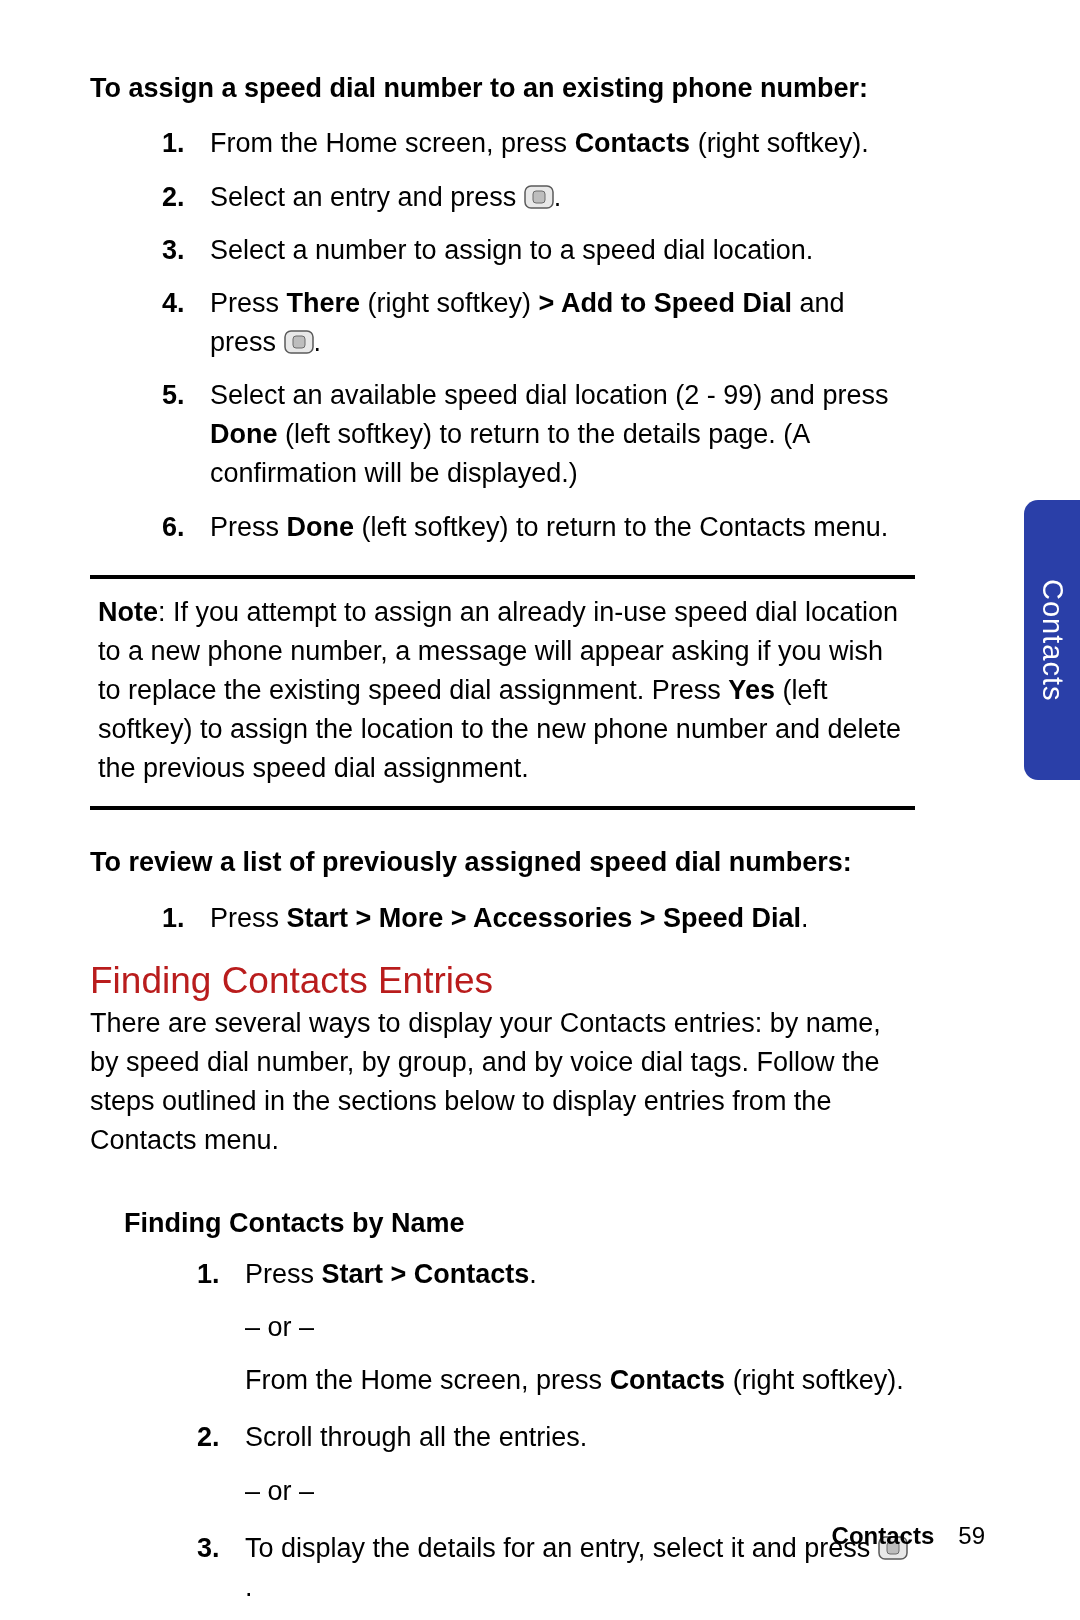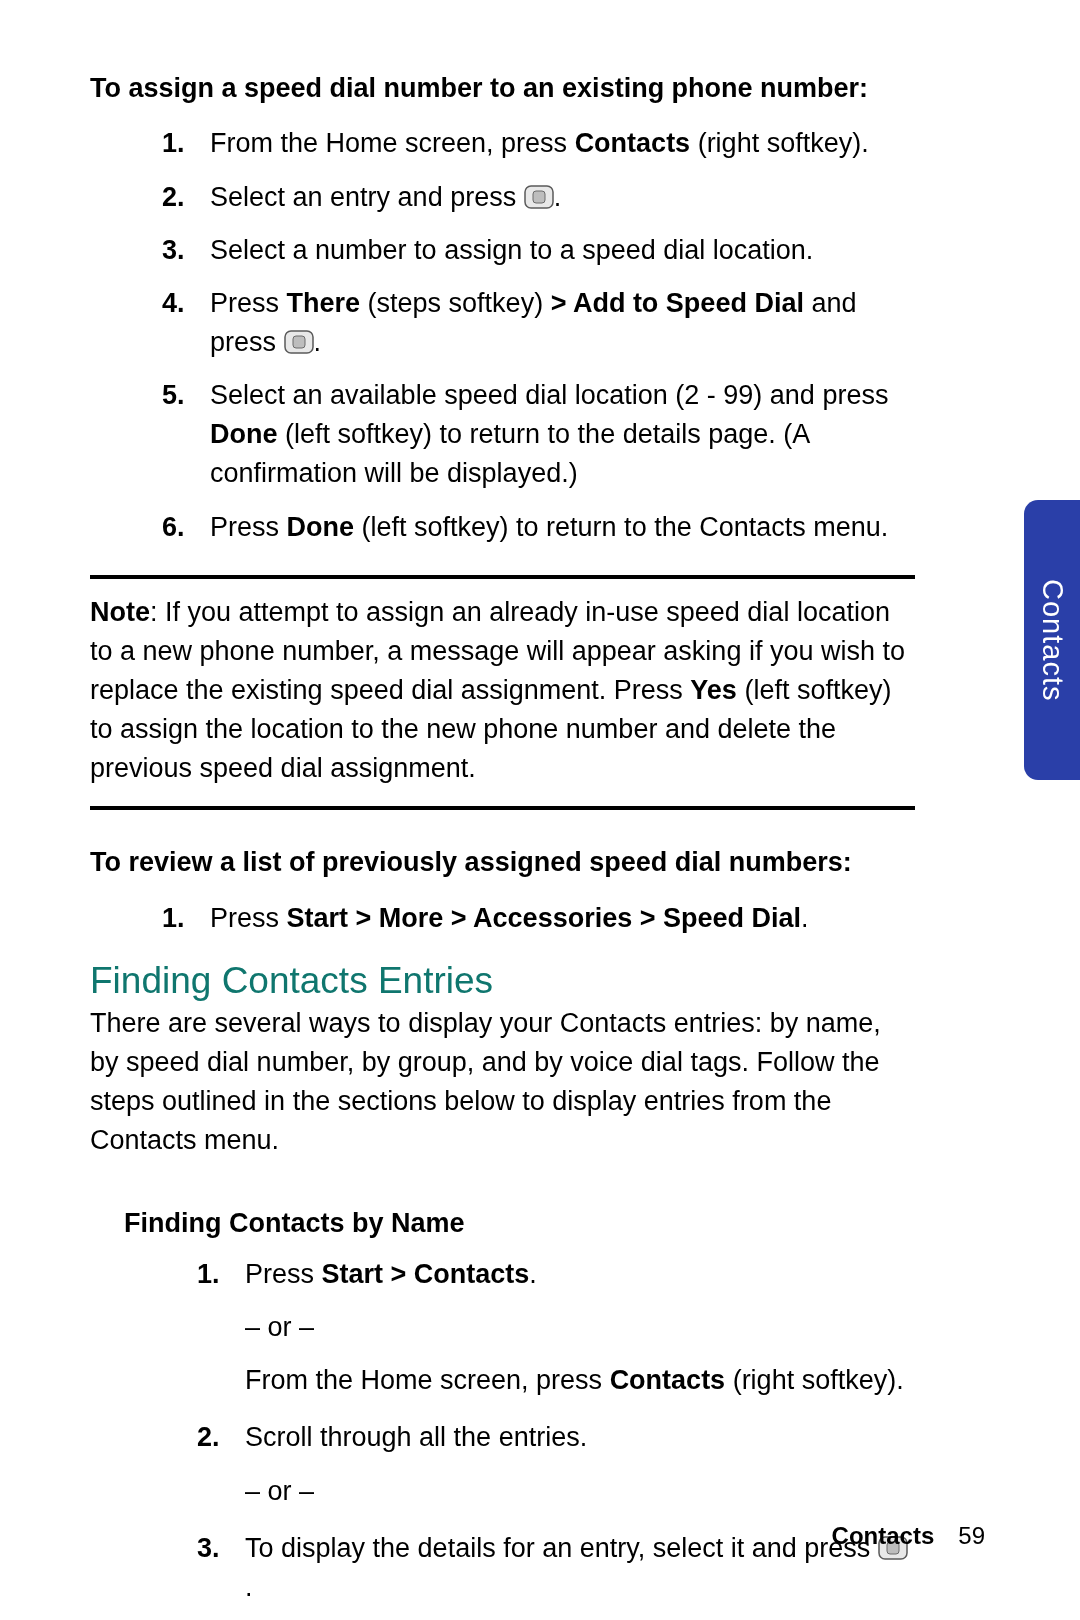--- a/index.html
+++ b/index.html
@@ -61,24 +61,24 @@
     border: 0;
     border-top: 4px solid #000;
     margin: 28px 0 14px 0;
   }
   .hr-heavy.bottom {
     margin: 18px 0 34px 0;
   }
   .note {
     font-size: 27px;
     line-height: 1.45;
-    margin: 0;
+    margin: 8px;
   }
   .section-title {
-    color: #0f766e;
+    color: #b91c1c;
     font-size: 37px;
     font-weight: 400;
     margin: 22px 0 2px 0;
   }
   .section-body {
     font-size: 27px;
     line-height: 1.45;
     margin: 0 0 18px 0;
   }
   .key-icon {
@@ -139,21 +139,21 @@
             <rect x="1" y="1" rx="6" ry="6" width="28" height="22" fill="#e8e8e8" stroke="#5a5a5a" stroke-width="1.5"></rect>
             <rect x="9" y="6" rx="3" ry="3" width="12" height="12" fill="#bdbdbd" stroke="#6a6a6a" stroke-width="1"></rect>
           </svg></span><span class="body-frag">.</span>
     </div>
     <div class="step">
       <span class="num">3.</span>
       <span class="body-frag">Select a number to assign to a speed dial location.</span>
     </div>
     <div class="step">
       <span class="num">4.</span>
-      <span class="body-frag">Press </span><span class="body-frag bold">There</span><span class="body-frag"> (steps softkey) </span><span class="body-frag bold">&gt; Add to Speed Dial</span><span class="body-frag"> and press </span><span class="key-icon"><svg width="30" height="24">
+      <span class="body-frag">Press </span><span class="body-frag bold">There</span><span class="body-frag"> (right softkey) </span><span class="body-frag bold">&gt; Add to Speed Dial</span><span class="body-frag"> and press </span><span class="key-icon"><svg width="30" height="24">
             <rect x="1" y="1" rx="6" ry="6" width="28" height="22" fill="#e8e8e8" stroke="#5a5a5a" stroke-width="1.5"></rect>
             <rect x="9" y="6" rx="3" ry="3" width="12" height="12" fill="#bdbdbd" stroke="#6a6a6a" stroke-width="1"></rect>
           </svg></span><span class="body-frag">.</span>
     </div>
     <div class="step">
       <span class="num">5.</span>
       <span class="body-frag">Select an available speed dial location (2 - 99) and press </span><span class="body-frag bold">Done</span><span class="body-frag"> (left softkey) to return to the details page. (A confirmation will be displayed.)</span>
     </div>
     <div class="step">
       <span class="num">6.</span>

